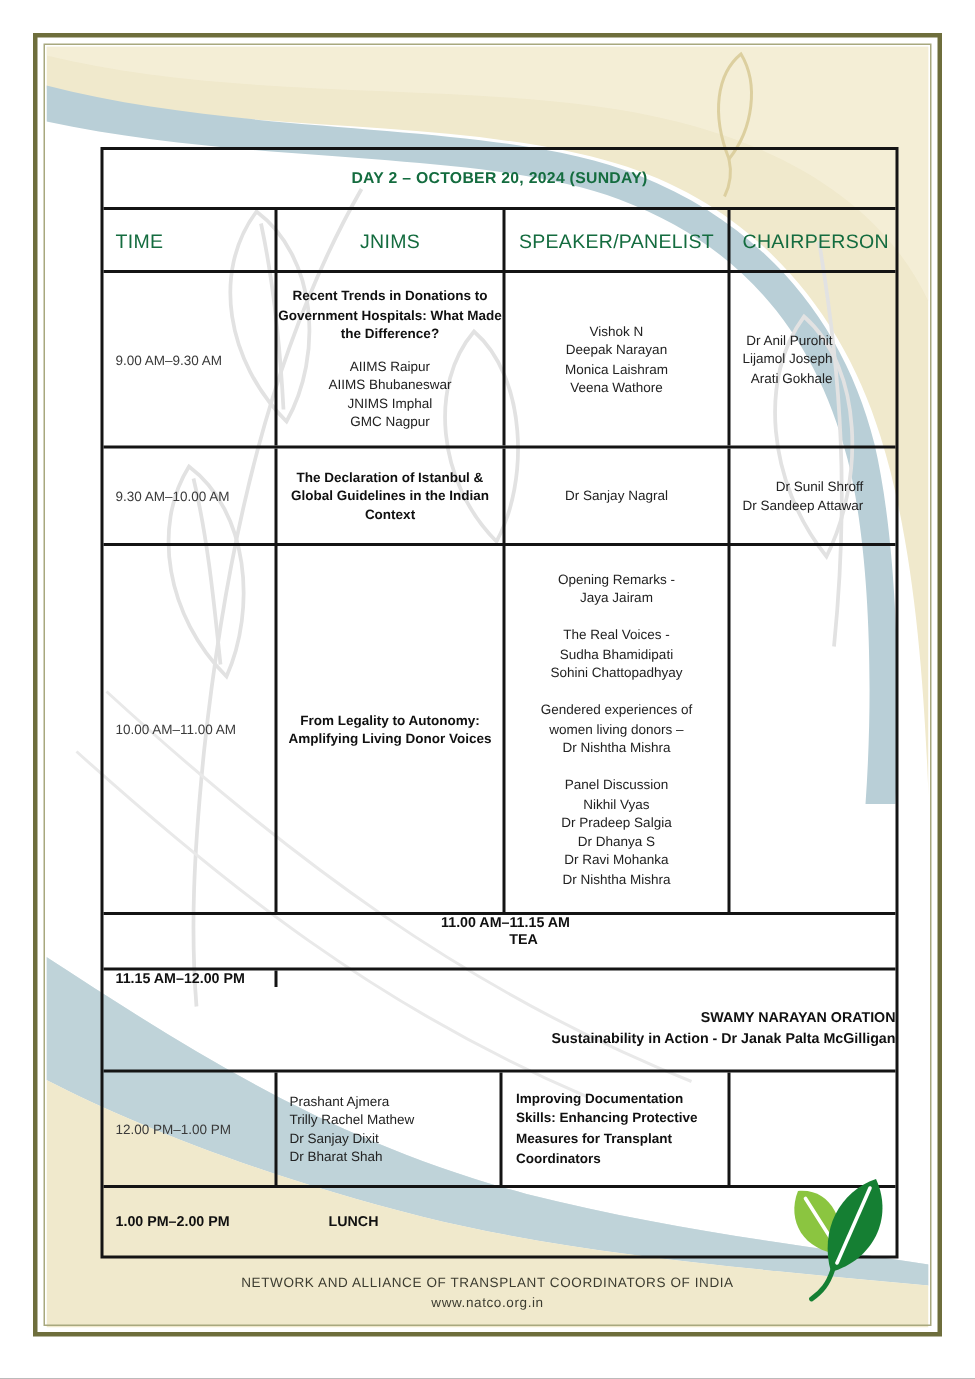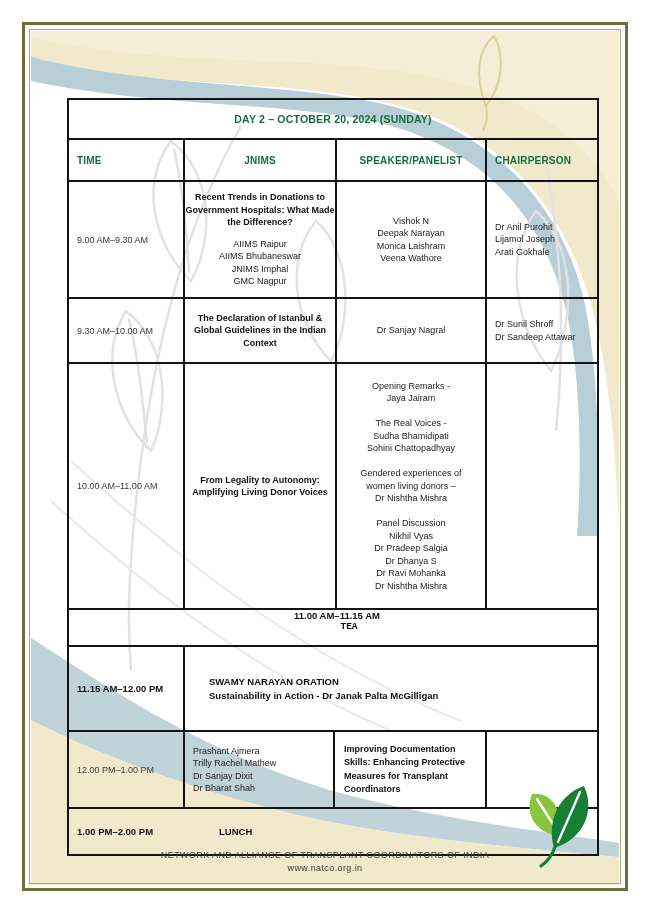--- a/index.html
+++ b/index.html
@@ -17,44 +17,44 @@
     border:1px solid #a8a87e; }
   .decor { position:absolute; left:31px; top:31px; width:588px; height:854px; }
 
   
   .tbl { position:absolute; left:67px; top:98px; width:532px;
     border:2px solid #141414; }
   .row { display:flex; border-bottom:2px solid #141414; }
   .row:last-child { border-bottom:none;gap:40px; }
   .cell { border-right:2px solid #141414; display:flex; flex-direction:column;
     justify-content:center; }
-  .cell:last-child { border-right:none; }
+  .cell:last-child { border-right:none;text-align:right; }
   .c1 { width:116px; } .c2 { width:152px; } .c3 { width:150px; } .c4 { flex:1; }
 
   .r-title { height:40px; } .r-head { height:42px; }
   .r1 { height:117px; } .r2 { height:65px; } .r3 { height:246px; }
-  .r-tea { height:37px;flex-direction:column; } .r-oration { height:85px; }
+  .r-tea { height:37px;flex-direction:column; } .r-oration { height:68px;flex-direction:column; }
   .r4 { height:77px; } .r-lunch { height:45px; }
 
   .title-cell { flex:1; align-items:center; font-weight:bold; font-size:10.5px;
     color:#146c3f; letter-spacing:.2px; }
-  .head { font-weight:bold; font-size:10px; color:#146c3f; letter-spacing:.2px; }
+  .head { font-weight:normal; font-size:13px; color:#146c3f; letter-spacing:.2px; }
   .pad-l { padding-left:8px; align-items:flex-start; text-align:left; }
   .ctr { align-items:center; text-align:center; }
 
   .time { font-size:9px; color:#3a3a3a; }
   .topic-title { font-weight:bold; font-size:9px; line-height:12.5px; color:#101010; }
   .lines { font-size:9px; line-height:12.5px; color:#222; white-space:pre-line; }
   .gap-top { margin-top:9px; }
   .topic-left { padding:6px 6px 6px 9px; }
   .topic-left .topic-title { line-height:13.5px; }
 
   .meal-row { align-items:center; }
   .bt { font-weight:bold; font-size:9.5px; color:#101010; }
-  .tea-label { margin-left:32px;font-family:Liberation Mono, monospace; }
+  .tea-label { margin-left:32px; }
   .lunch-label { margin-left:26px;text-align:right; }
   .meal-time { padding-left:8px; }
 
   .oration-cell { padding-left:24px; justify-content:center; }
   .oration-cell div { font-weight:bold; font-size:9.5px; line-height:14px; color:#101010; }
 
   
   .footer { position:absolute; left:31px; width:588px; top:849px; text-align:center;
     font-size:9px; line-height:13px; color:#3c3c30; letter-spacing:.4px; }
 

